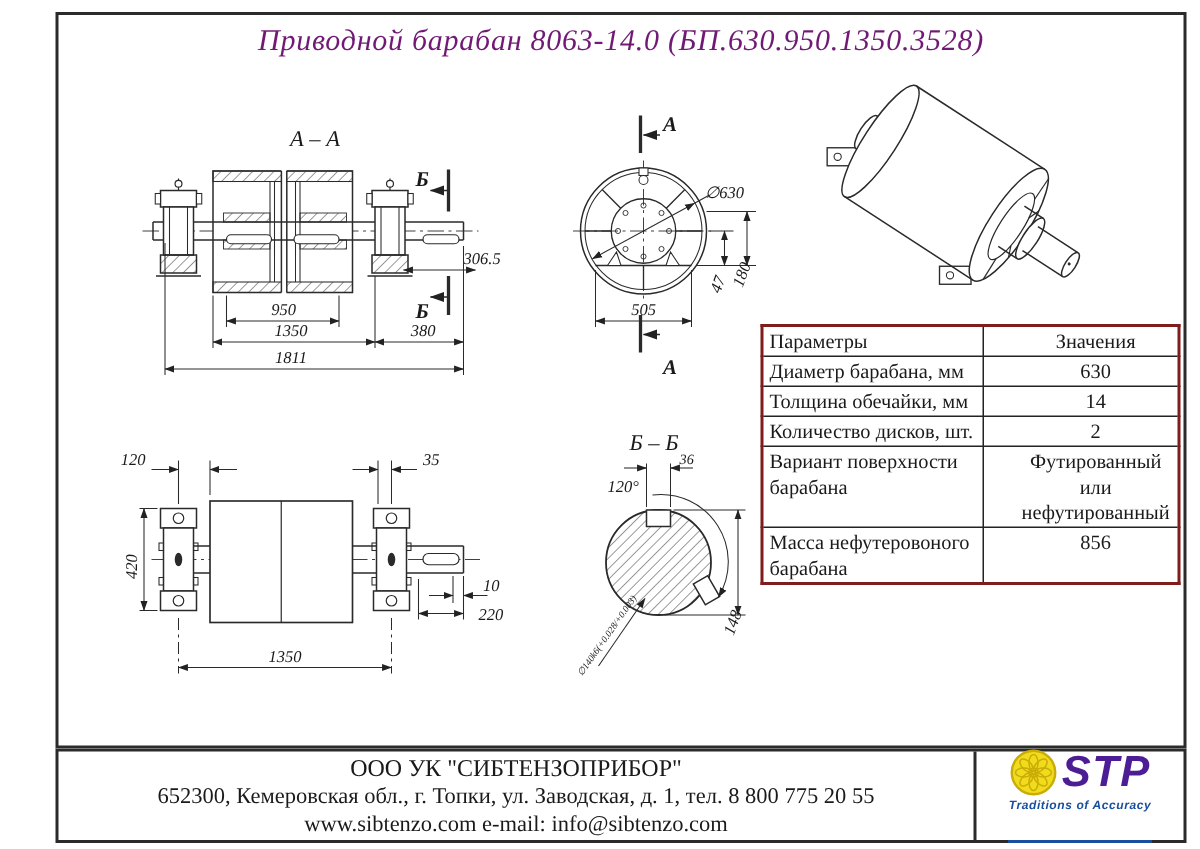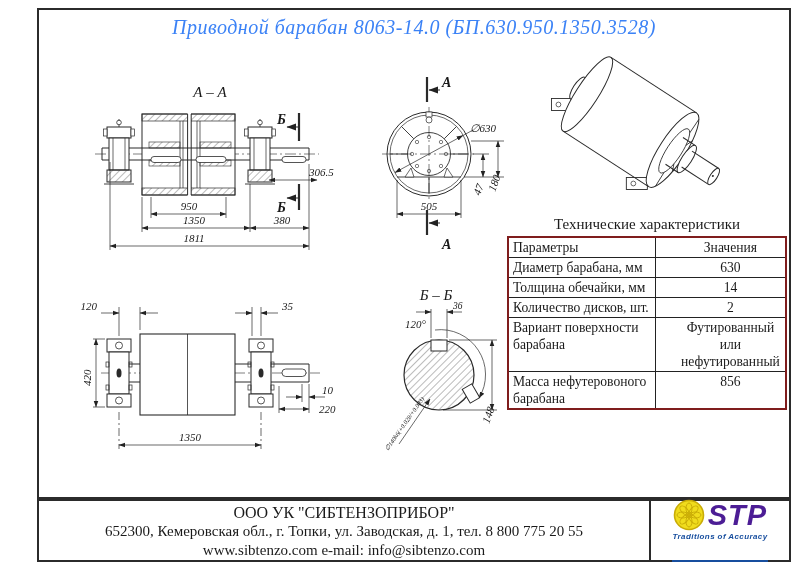--- a/index.html
+++ b/index.html
@@ -1,20 +1,20 @@
 <!DOCTYPE html>
 <html><head>
 <meta charset="utf-8">
 <style>
   html,body{margin:0;padding:0;background:#ffffff;width:800px;height:566px;overflow:hidden;
             font-family:"Liberation Serif", serif;color:#1a1a1a;}
   .page{position:relative;width:800px;height:566px;background:#fff;}
   .frame{position:absolute;left:37px;top:8px;width:750px;height:487px;border:2px solid #2b2b2b;background:#fff;}
   .dwg-title{position:absolute;left:0;top:6px;width:100%;text-align:center;
-             font-style:italic;font-size:20px;letter-spacing:.5px;color:#3b82f6;}
+             font-style:italic;font-size:20px;letter-spacing:.5px;color:#701a75;}
   .dwg-svg{position:absolute;left:0;top:0;width:750px;height:487px;}
   
   .spec{position:absolute;left:468px;top:206px;width:280px;}
   .spec-title{text-align:center;font-size:15px;margin:0 0 3px 0;font-weight:normal;}
   table.spec-tbl{width:100%;border-collapse:collapse;border:2px solid #7f1d1d;font-size:13.6px;line-height:17px;}
   table.spec-tbl td,table.spec-tbl th{border:1px solid #222;padding:1px 4px;vertical-align:top;font-weight:normal;text-align:left;}
   table.spec-tbl td.val,table.spec-tbl th.val{text-align:center;width:47%;padding-left:24px;}
   
   .footer{position:absolute;left:37px;top:499px;width:750px;height:59px;border:2px solid #2b2b2b;display:flex;background:#fff;}
   .footer-text{flex:1;text-align:center;padding-top:2px;border-right:2px solid #2b2b2b;}
@@ -339,21 +339,20 @@
 
           <line x1="360" y1="434" x2="391" y2="389" marker-end="url(#ma)"></line>
           <text class="dimT" stroke="none" transform="translate(349,441) rotate(-55)">∅140k6(+0.028/+0.003)</text>
         </g>
       </g>
     </svg>
 
     <div class="dwg-title">Приводной барабан 8063-14.0 (БП.630.950.1350.3528)</div>
 
     <div class="spec">
-      <div class="spec-title">Технические характеристики</div>
       <table class="spec-tbl">
         <tbody>
             <tr>
           <th>Параметры</th>
           <th class="val">Значения</th>
         </tr>
         <tr>
           <td>Диаметр барабана, мм</td>
           <td class="val">630</td>
         </tr>

